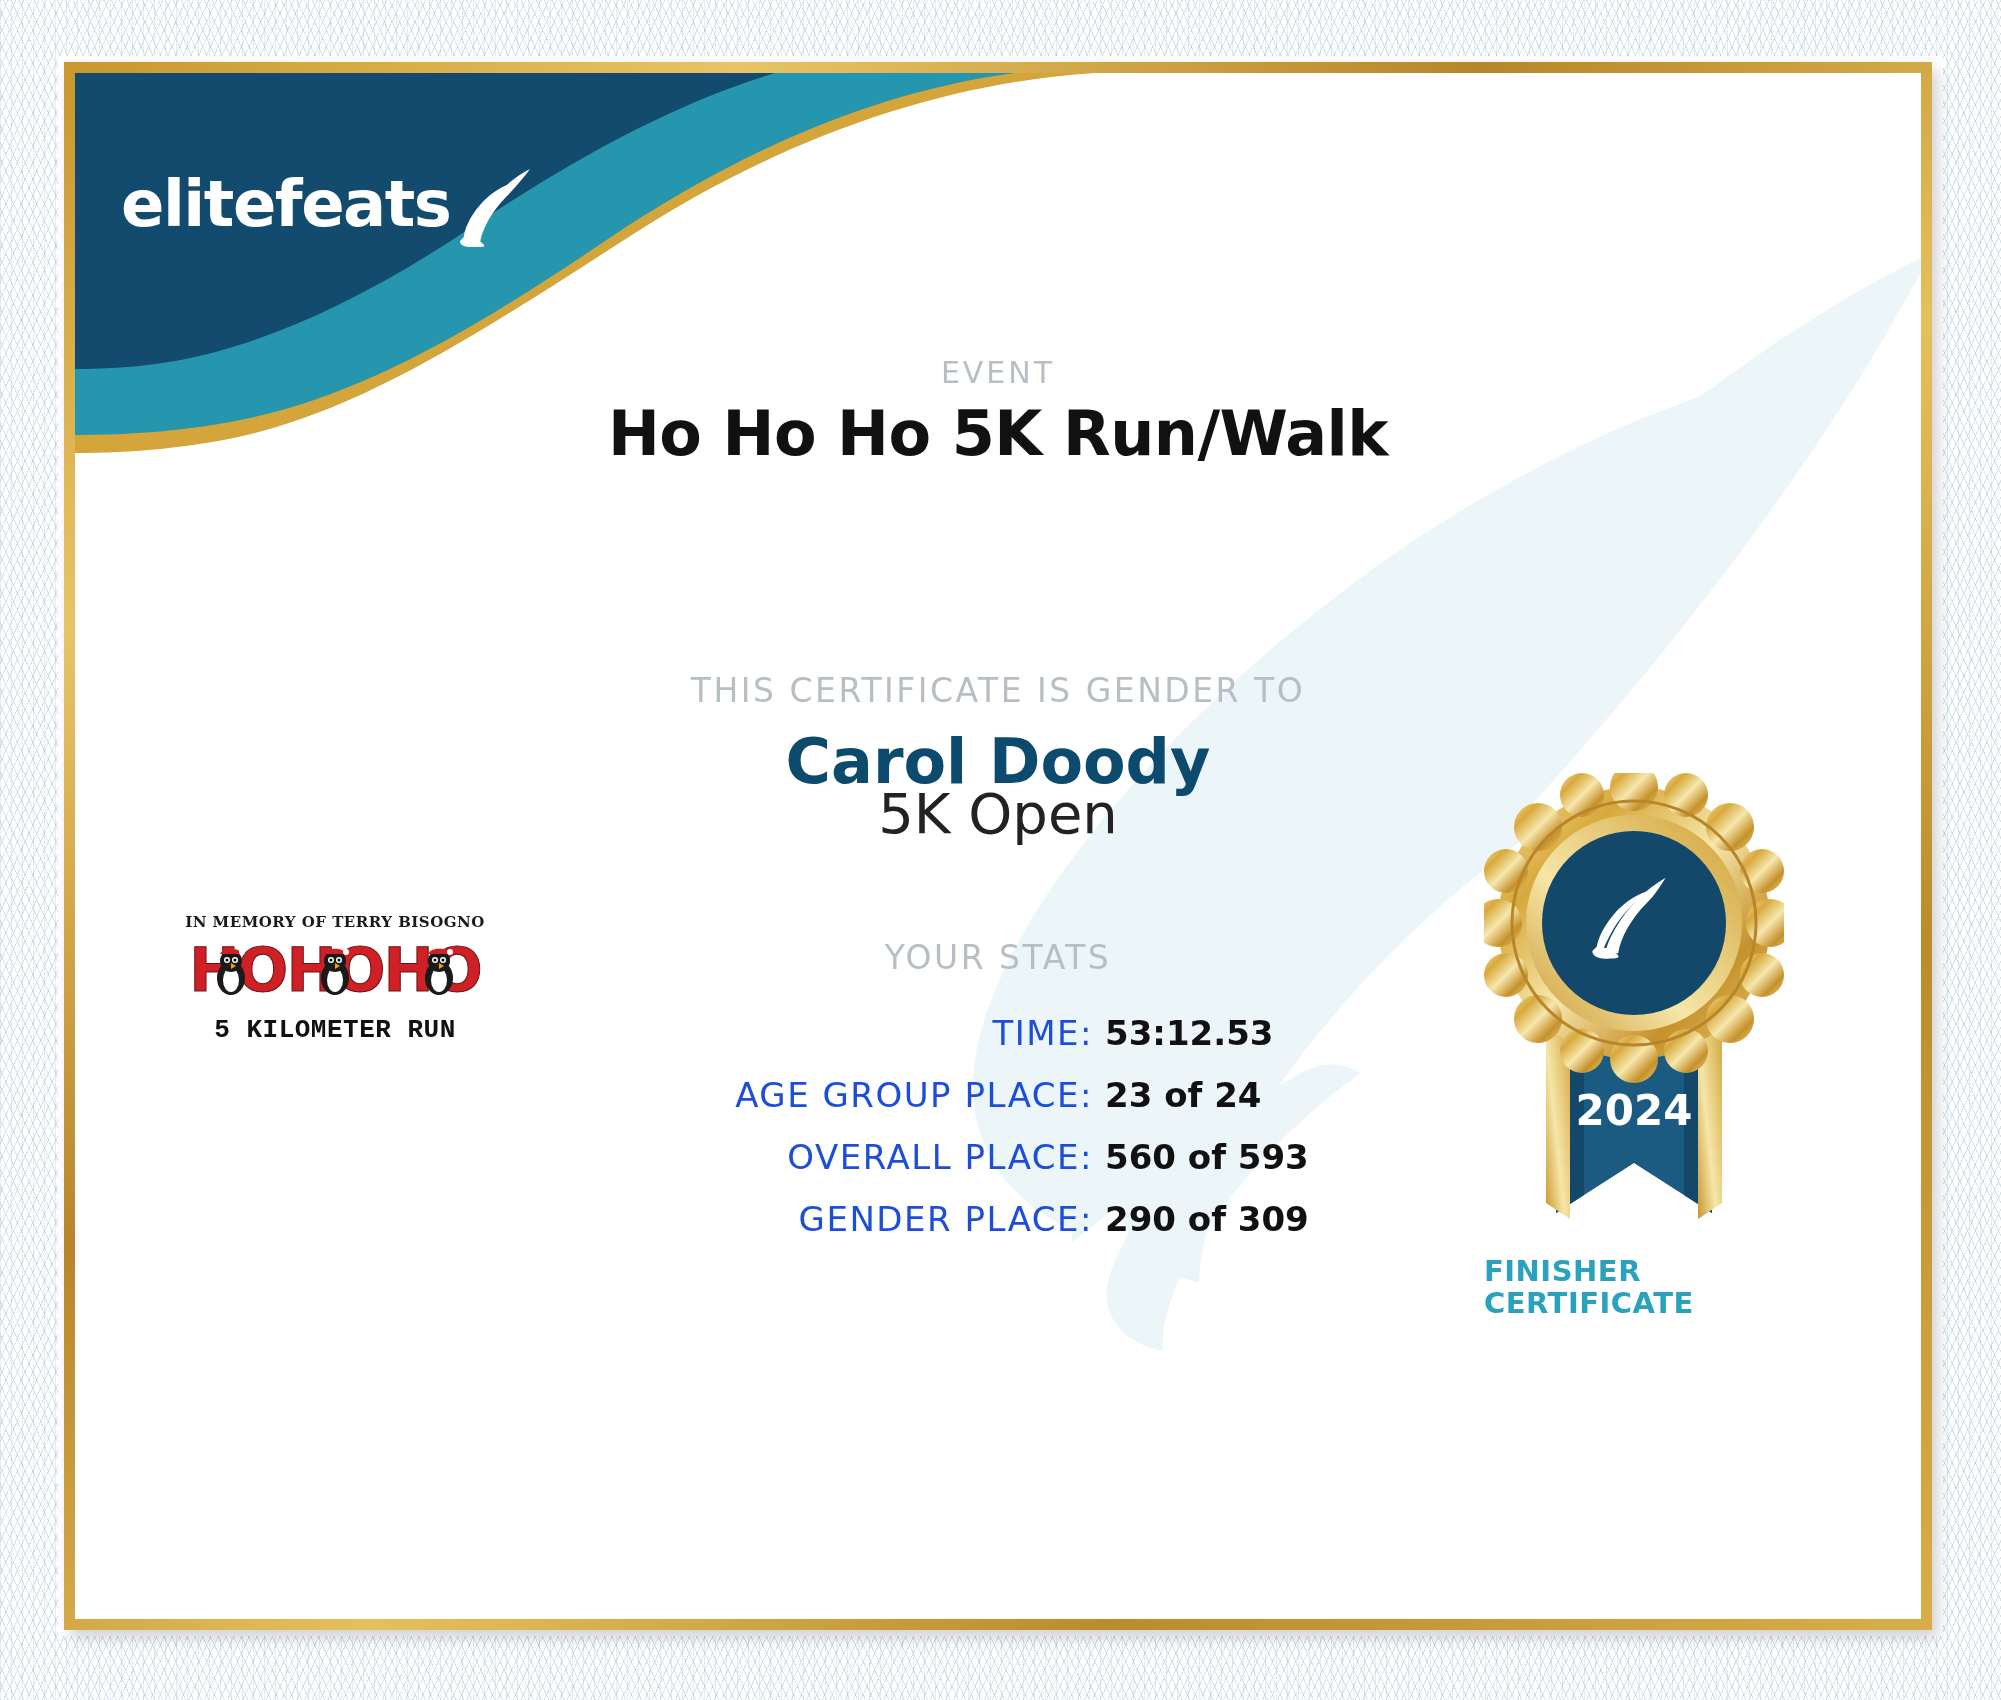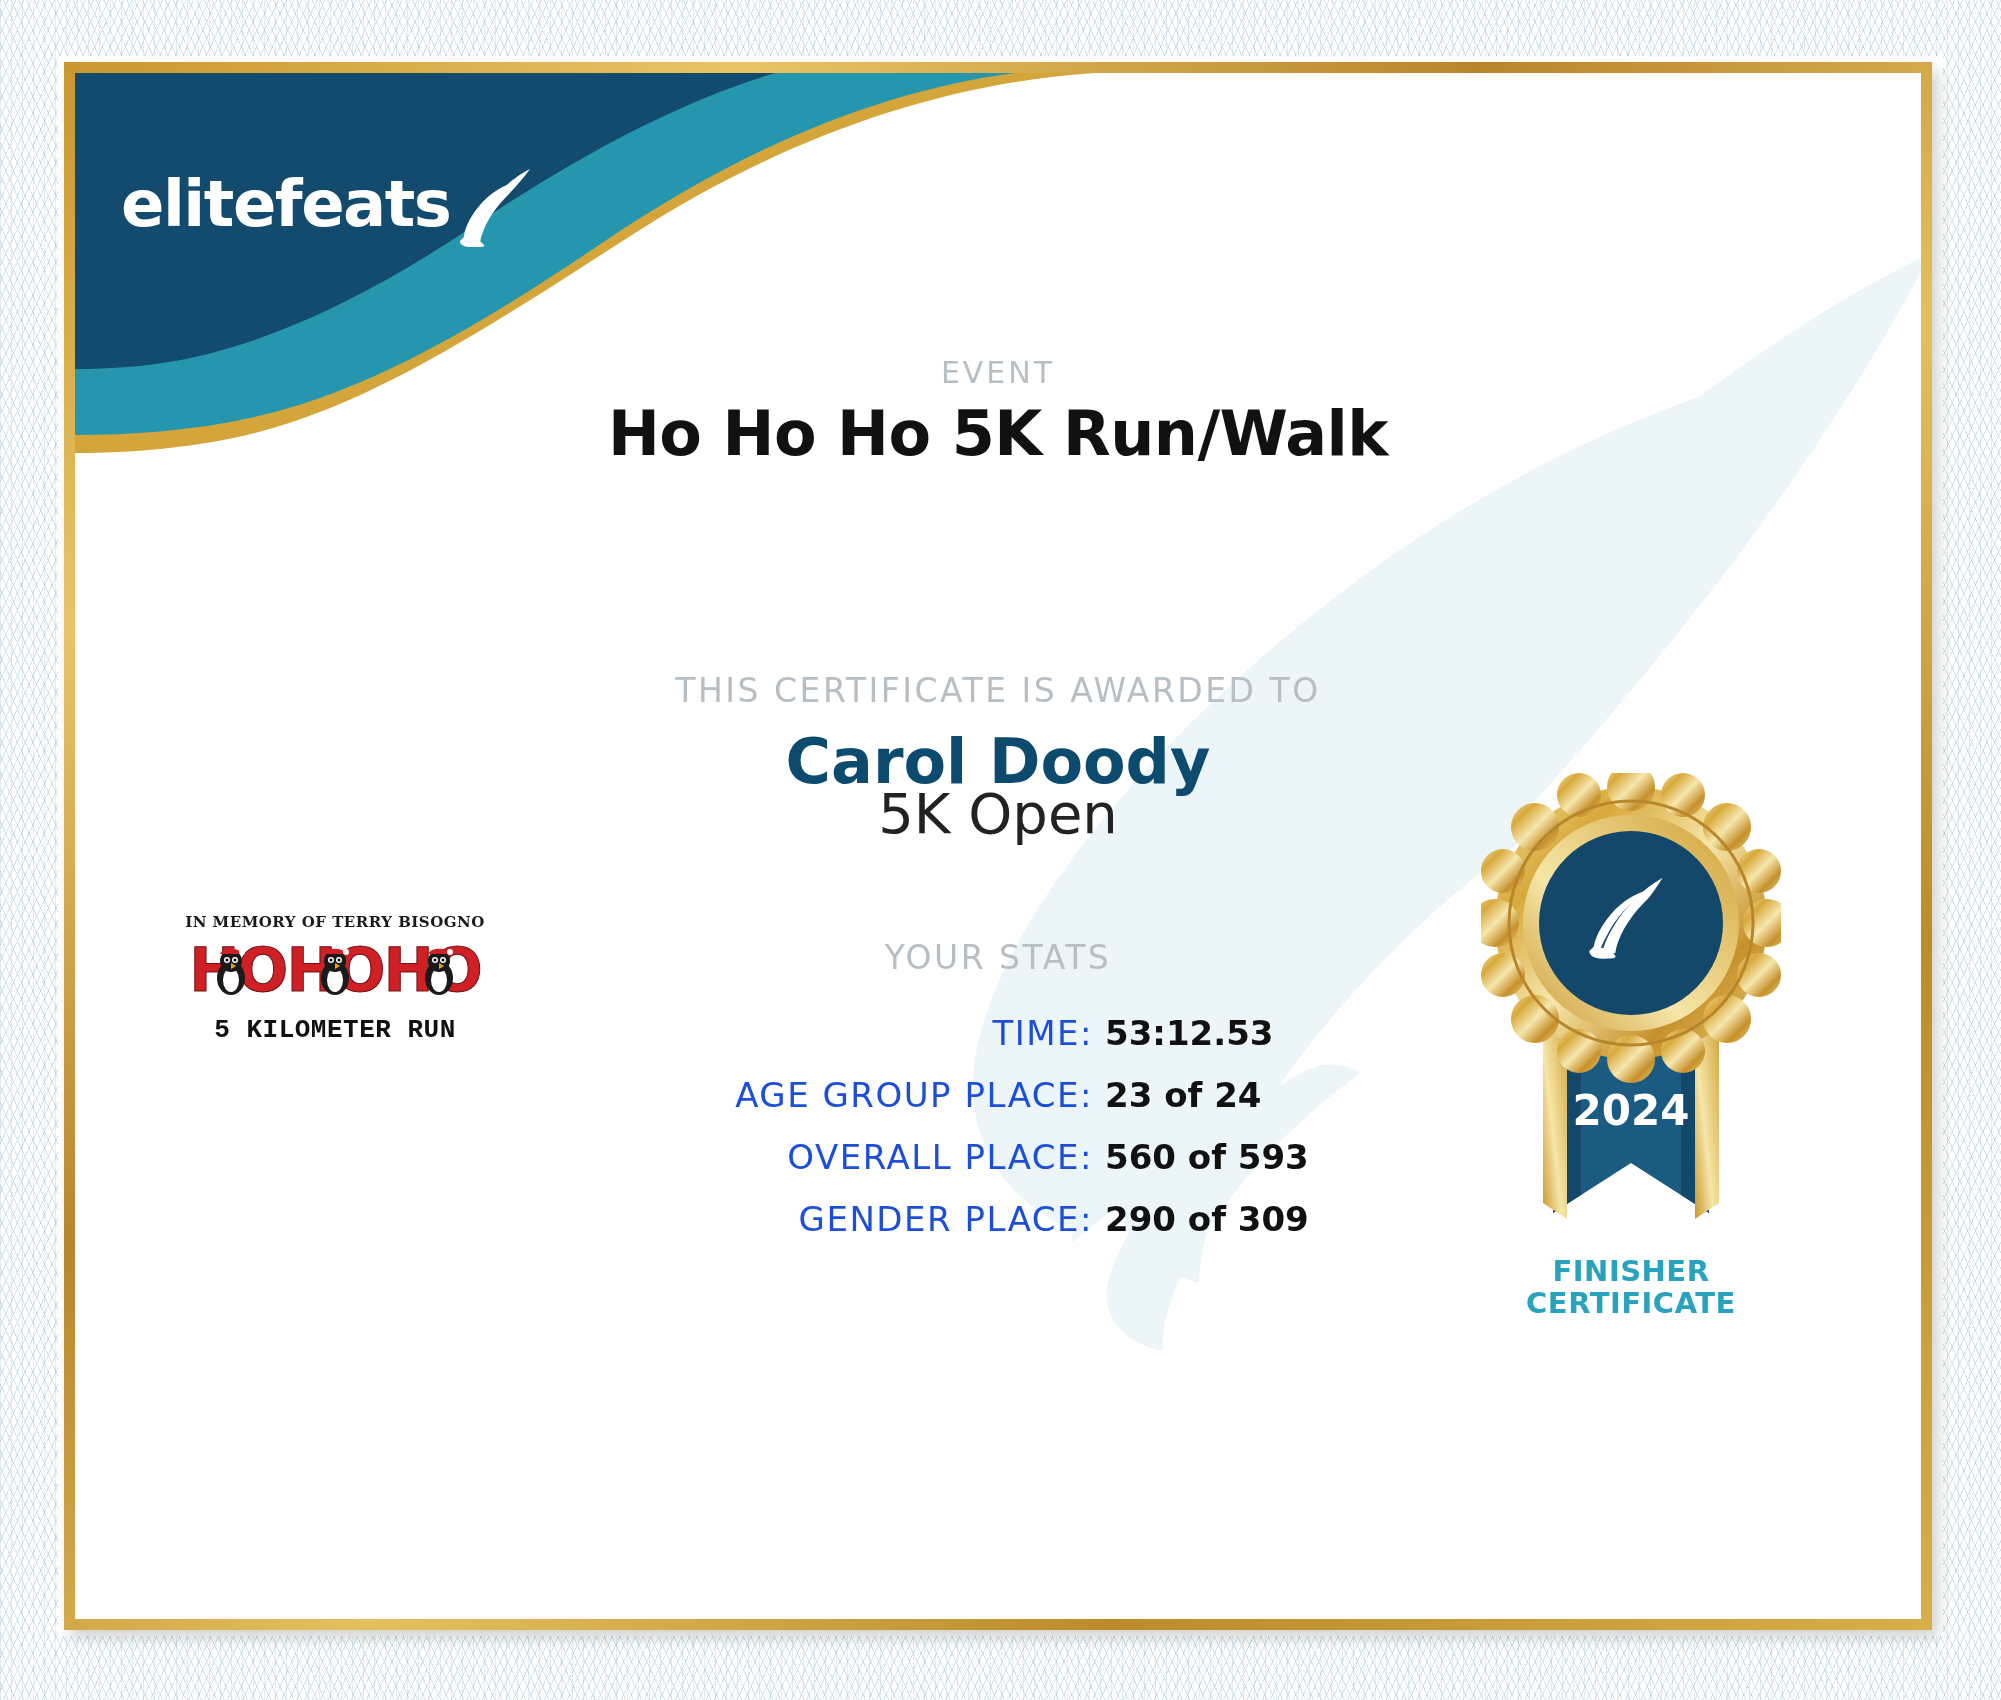--- a/index.html
+++ b/index.html
@@ -215,24 +215,24 @@
   .penguin {
     position: absolute;
     top: 12px;
     width: 40px;
     height: 52px;
   }
 
   
   .medal {
     position: absolute;
-    right: 130px;
+    right: 117px;
     top: 700px;
     width: 320px;
-    text-align: center;
+    text-align: left;
     z-index: 5;
   }
   .medal-caption {
     margin-top: 8px;
     font-size: 29px;
     font-weight: bold;
     color: #29a3bd;
     line-height: 1.12;
     letter-spacing: 0.5px;
   }
@@ -268,21 +268,21 @@
         <svg class="brand-wing" width="86" height="86" viewBox="0 0 86 86">
           <path d="M78 6 C58 16 38 36 26 56 C20 66 17 74 16 80 L28 80 C30 66 40 48 54 34 C64 24 72 14 78 6 Z" fill="#ffffff"></path>
           <path d="M62 20 C46 30 32 46 24 62 C19 71 17 77 16 81 L12 81 C10 71 16 56 28 42 C38 30 52 22 62 20 Z" fill="#ffffff"></path>
           <path d="M12 74 C18 74 26 76 30 80 C34 84 34 84 20 84 C12 84 8 82 8 78 Z" fill="#ffffff"></path>
         </svg>
       </div>
 
       <div class="content">
         <div class="label event-label">EVENT</div>
         <div class="event-name">Ho Ho Ho 5K Run/Walk</div>
-        <div class="label awarded-label">THIS CERTIFICATE IS AWARDED TO</div>
+        <div class="label awarded-label">THIS CERTIFICATE IS GENDER TO</div>
         <div class="recipient">Carol Doody</div>
         <div class="division">5K Open</div>
         <div class="label stats-label">YOUR STATS</div>
       </div>
 
       <div class="stats">
         <div class="stat-row">
           <span class="stat-key">TIME:</span>
           <span class="stat-val">53:12.53</span>
         </div>

